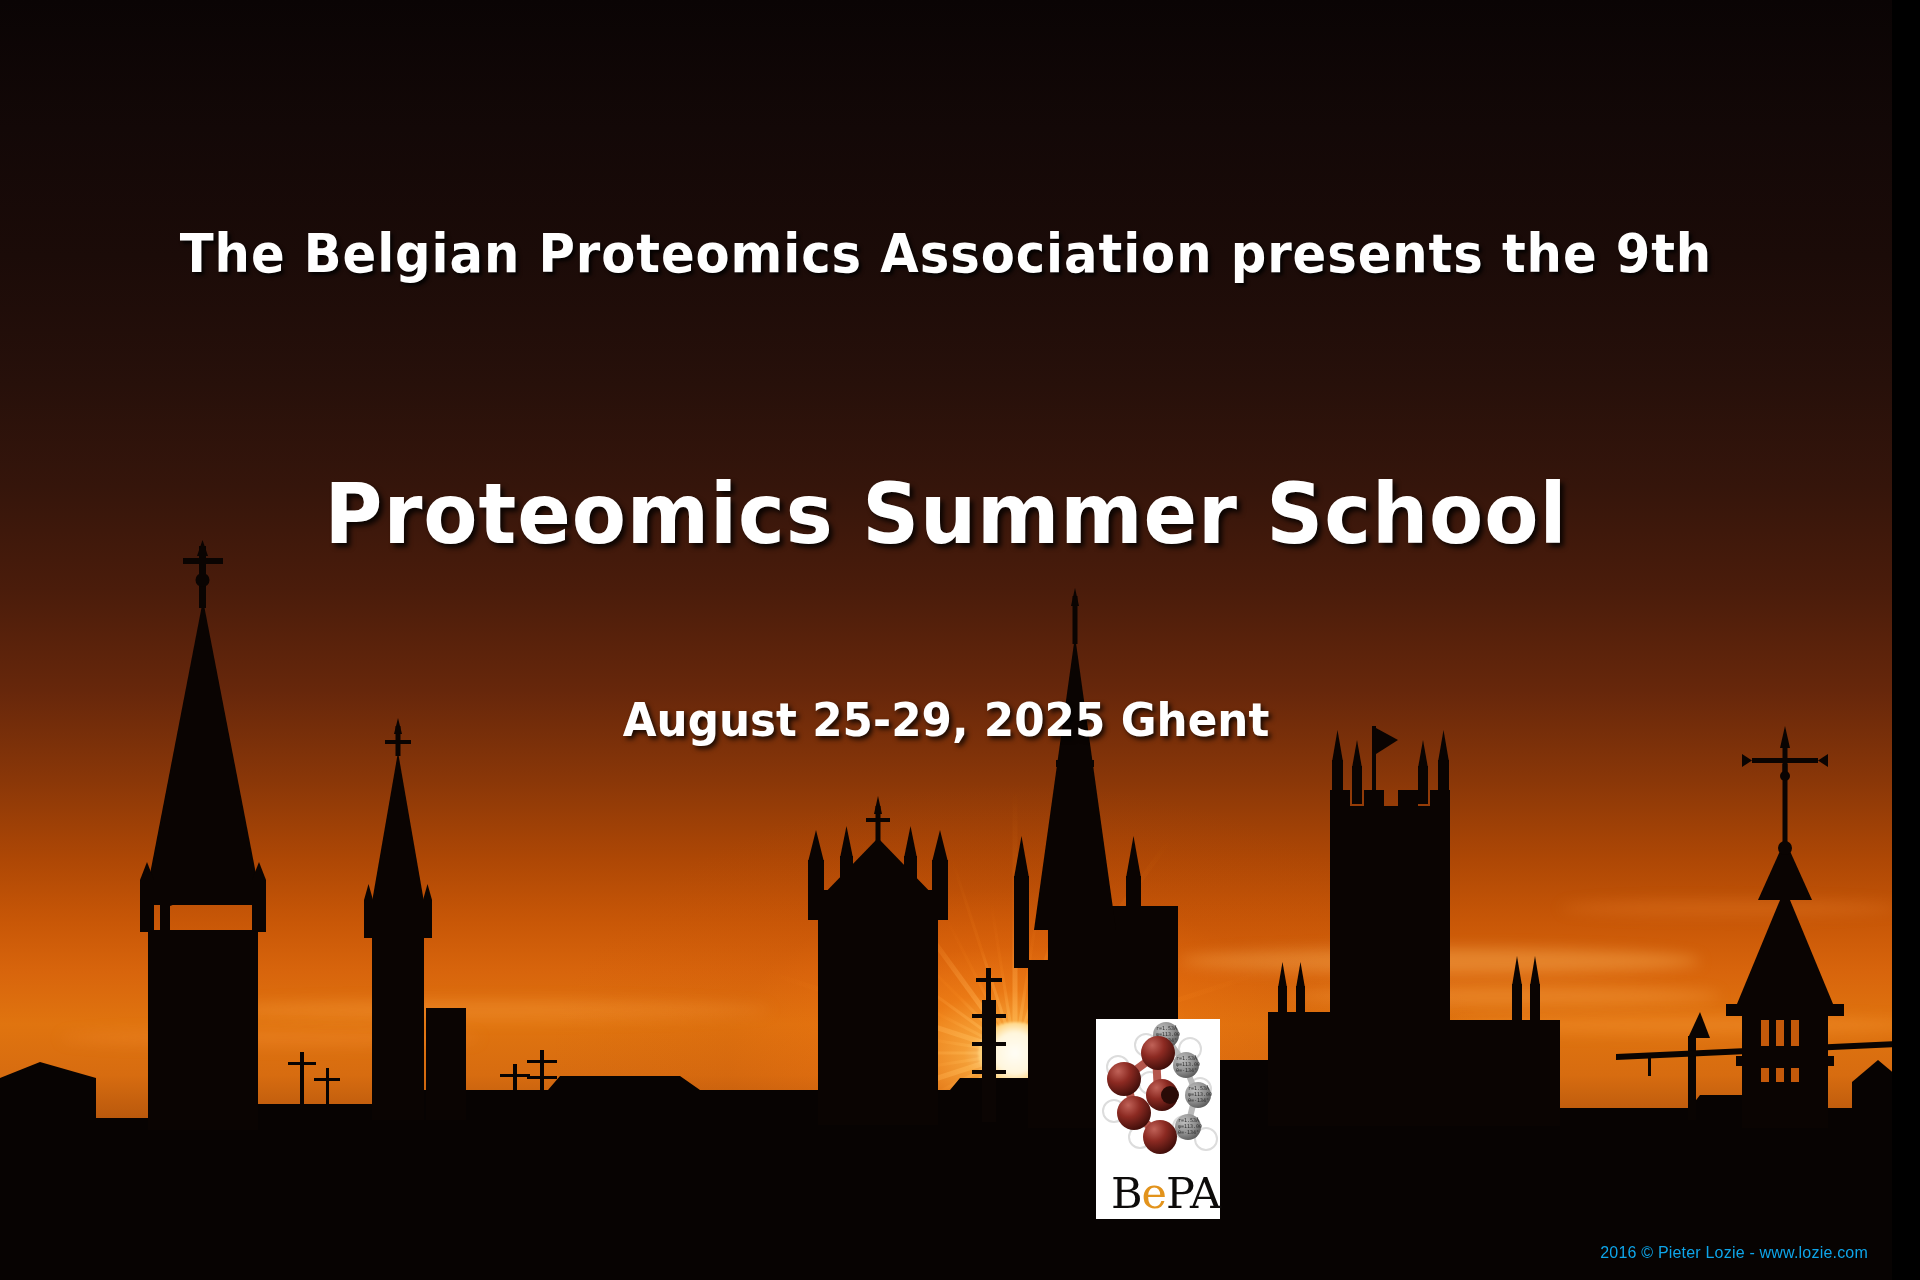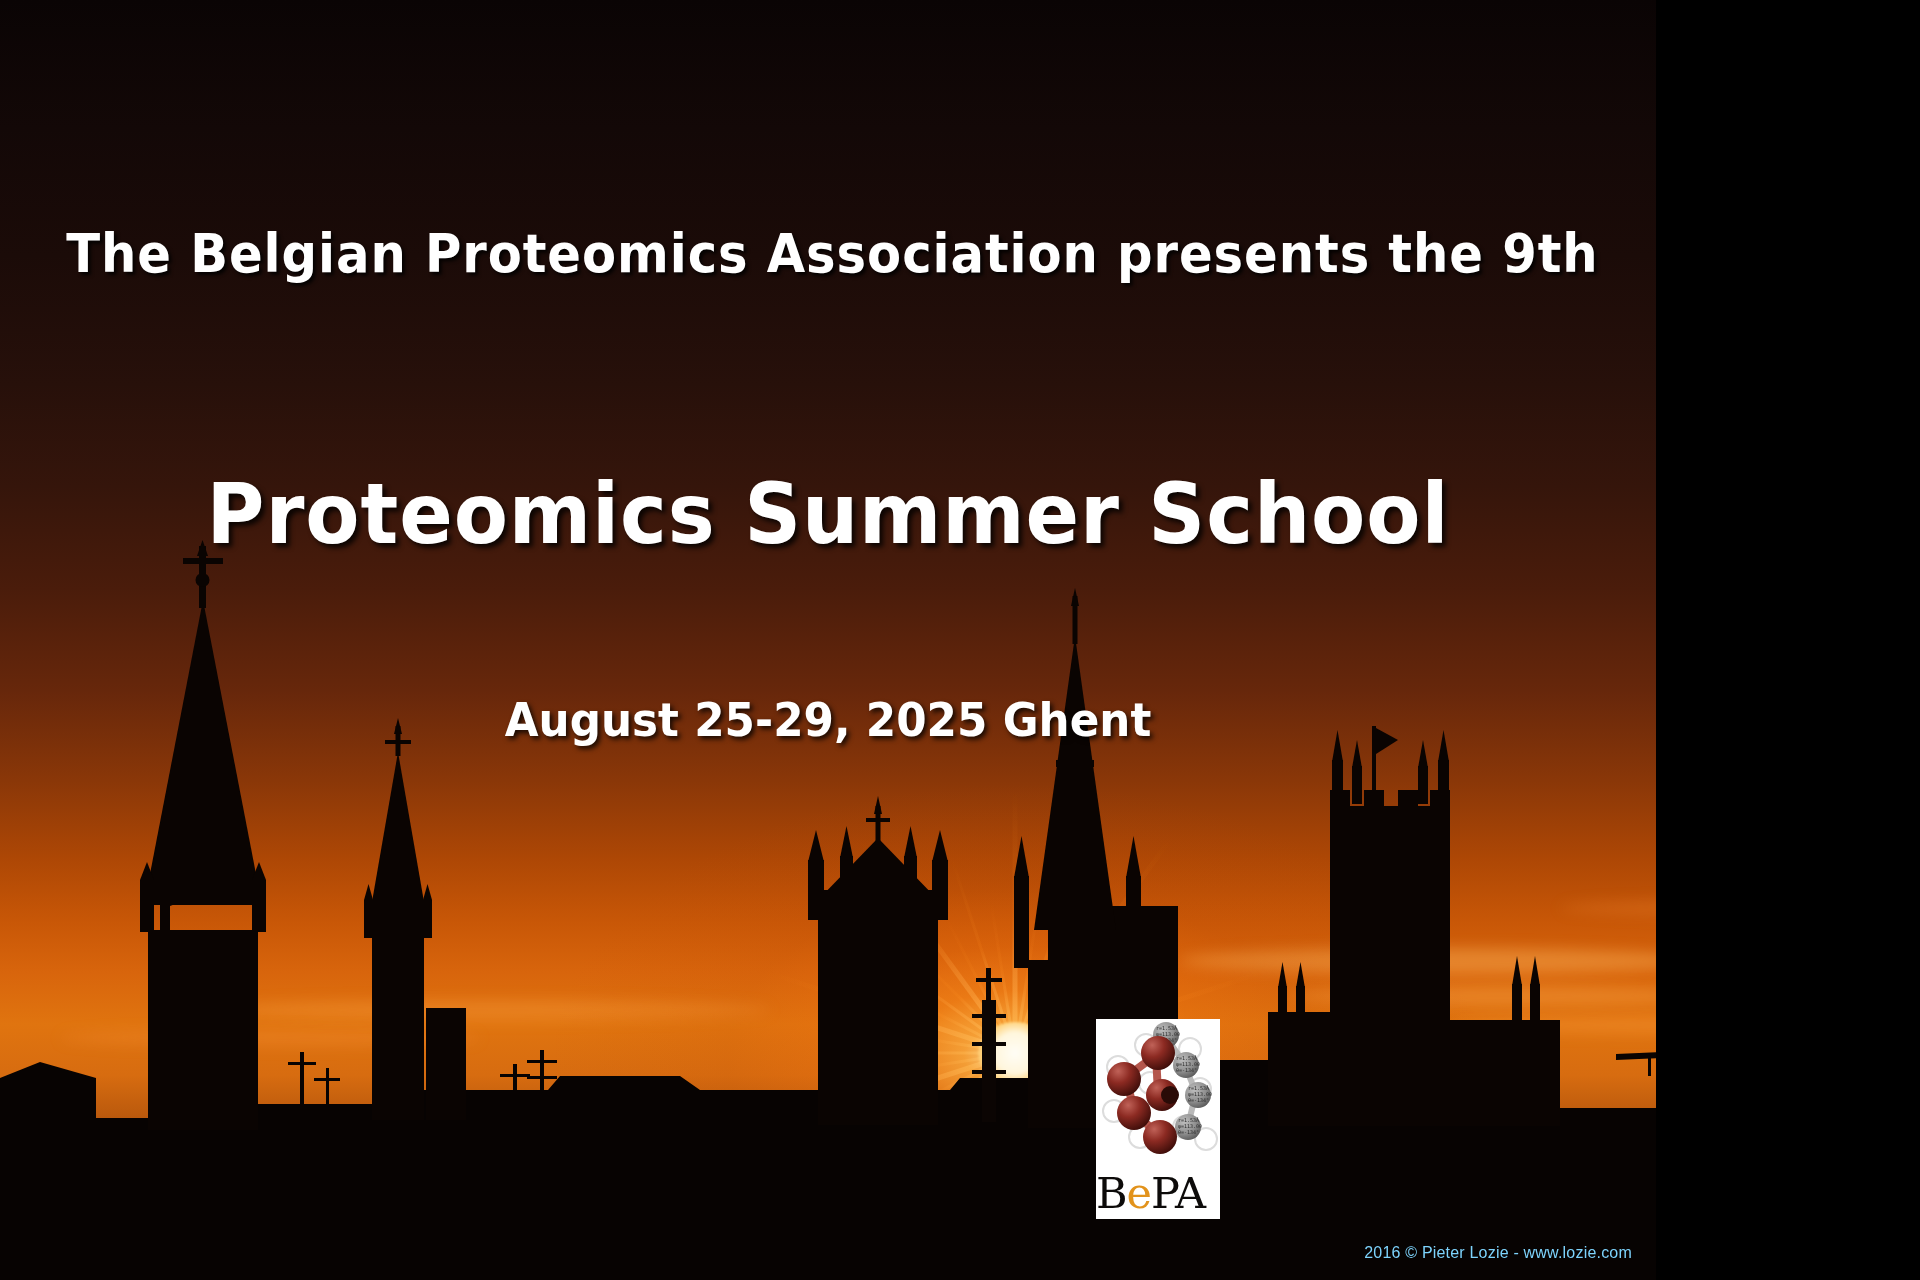--- a/index.html
+++ b/index.html
@@ -4,21 +4,21 @@
 <style>
   * { margin:0; padding:0; box-sizing:border-box; }
   html,body{ width:1920px; height:1280px; overflow:hidden; background:#000; }
 
   body{
     font-family:"Liberation Sans", sans-serif;
   }
 
   #poster{
     position:relative;
-    width:1656px; height:1280px;
+    width:1892px; height:1280px;
     overflow:hidden;
     background:#0d0606;
   }
 
   
   .sky{
     position:absolute; inset:0;
     background:
       linear-gradient(to bottom,
         #0a0404 0%,
@@ -122,21 +122,21 @@
     font-weight:bold;
     font-size:47px;
     letter-spacing:0px;
     transform:scaleX(.93);
     text-shadow:3px 3px 5px rgba(0,0,0,.8);
     white-space:nowrap;
   }
   .credit{
     position:absolute;
     right:24px; bottom:18px;
-    color:#7dd3fc;
+    color:#0ea5e9;
     font-size:16px;
     font-family:"Liberation Sans", sans-serif;
     letter-spacing:.2px;
     white-space:nowrap;
   }
 
   
   .kvcv{
     position:absolute;
     left:712px; top:1108px;
@@ -169,21 +169,21 @@
   
   .bepa{
     position:absolute;
     left:1096px; top:1019px;
     width:124px; height:200px;
     background:#ffffff;
   }
   .bepa-mol{ position:absolute; left:0; top:0; width:124px; height:150px; }
   .bepa-word{
     position:absolute; left:0; right:0; bottom:4px;
-    text-align:left;
+    text-align:right;
     font-family:"DejaVu Serif", serif;
     font-size:43px;
     line-height:43px;
     color:#0d0b0a;
     letter-spacing:-1px;
   }
   .bepa-word .e{ color:#e2931c; }
 </style>
 </head>
 <body>

